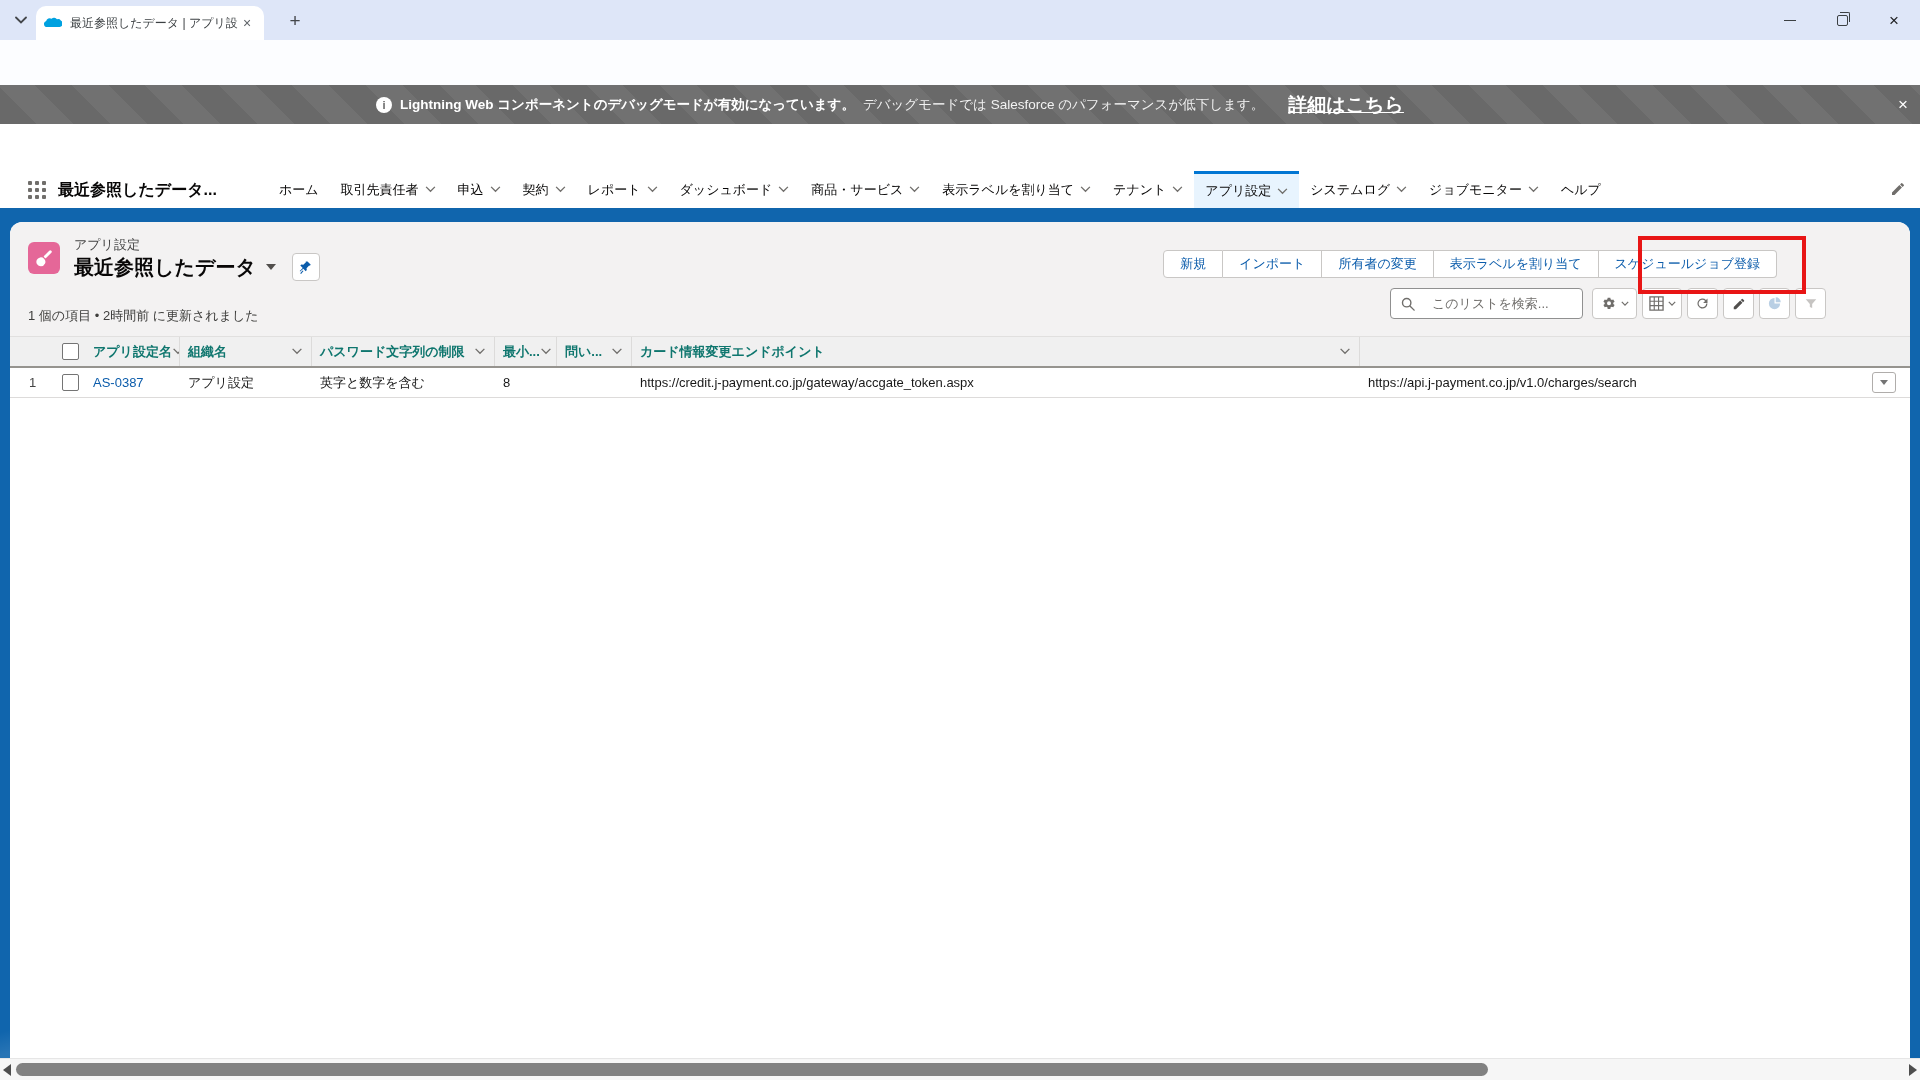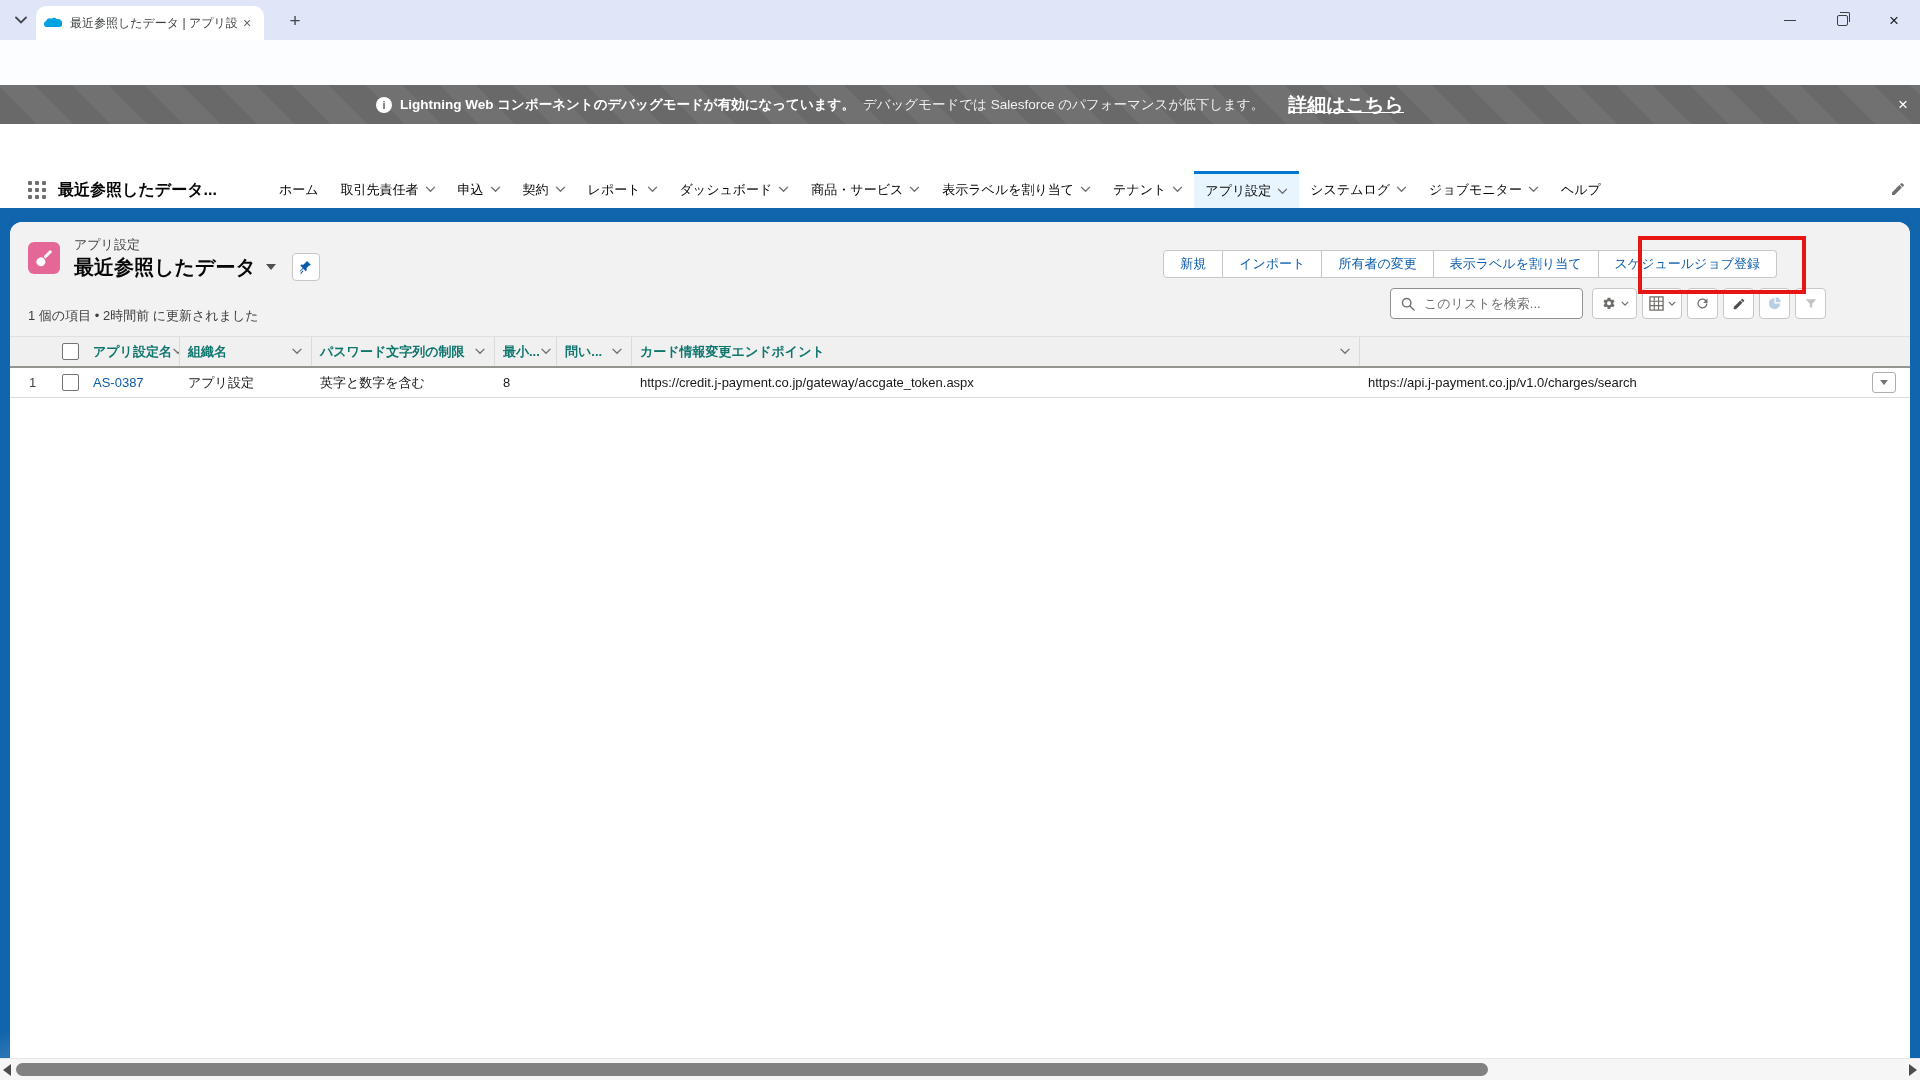--- a/index.html
+++ b/index.html
@@ -103,21 +103,21 @@
   .pin-btn{width:26px;height:26px;border:1px solid #c9c7c5;border-radius:4px;background:#fff;
     display:flex;align-items:center;justify-content:center;margin-left:6px;}
   .lv-meta{position:absolute;left:18px;top:85px;font-size:13px;color:#3e3e3c;}
   .actions{position:absolute;right:133px;top:28px;height:28px;display:flex;}
   .act-btn{border:1px solid #c9c7c5;border-left:none;background:#fff;color:#0b5cab;font-size:13px;
     line-height:26px;padding:0 16px;white-space:nowrap;cursor:pointer;font-family:inherit;}
   .act-btn:first-child{border-left:1px solid #c9c7c5;border-radius:4px 0 0 4px;}
   .act-btn:last-child{border-radius:0 4px 4px 0;}
   .red-box{position:absolute;left:1628px;top:14px;width:160px;height:50px;border:4px solid #e81515;z-index:5;}
   .list-search{position:absolute;left:1380px;top:66px;width:191px;height:29px;border:1px solid #909090;
-    border-radius:4px;background:#fff;display:flex;align-items:center;}
+    border-radius:4px;background:#fff;display:flex;align-items:center;gap:8px;}
   .list-search input{border:none;outline:none;flex:1;font-size:13px;background:transparent;font-family:inherit;width:120px;}
   .list-search input::placeholder{color:#706e6b;}
   .list-search .mag{margin:0 7px 0 10px;display:flex;}
   .ctl-btn{position:absolute;top:66px;height:31px;border:1px solid #c9c7c5;border-radius:4px;background:#fff;
     box-sizing:border-box;display:flex;align-items:center;justify-content:center;gap:4px;}
 
   
   .thead{position:absolute;left:0;top:114px;width:1900px;height:32px;background:#f0f0f0;
     border-top:1px solid #e1e0df;border-bottom:2px solid #96948f;box-sizing:border-box;display:flex;}
   .th{display:flex;align-items:center;font-size:13px;font-weight:bold;color:#0f766e;

